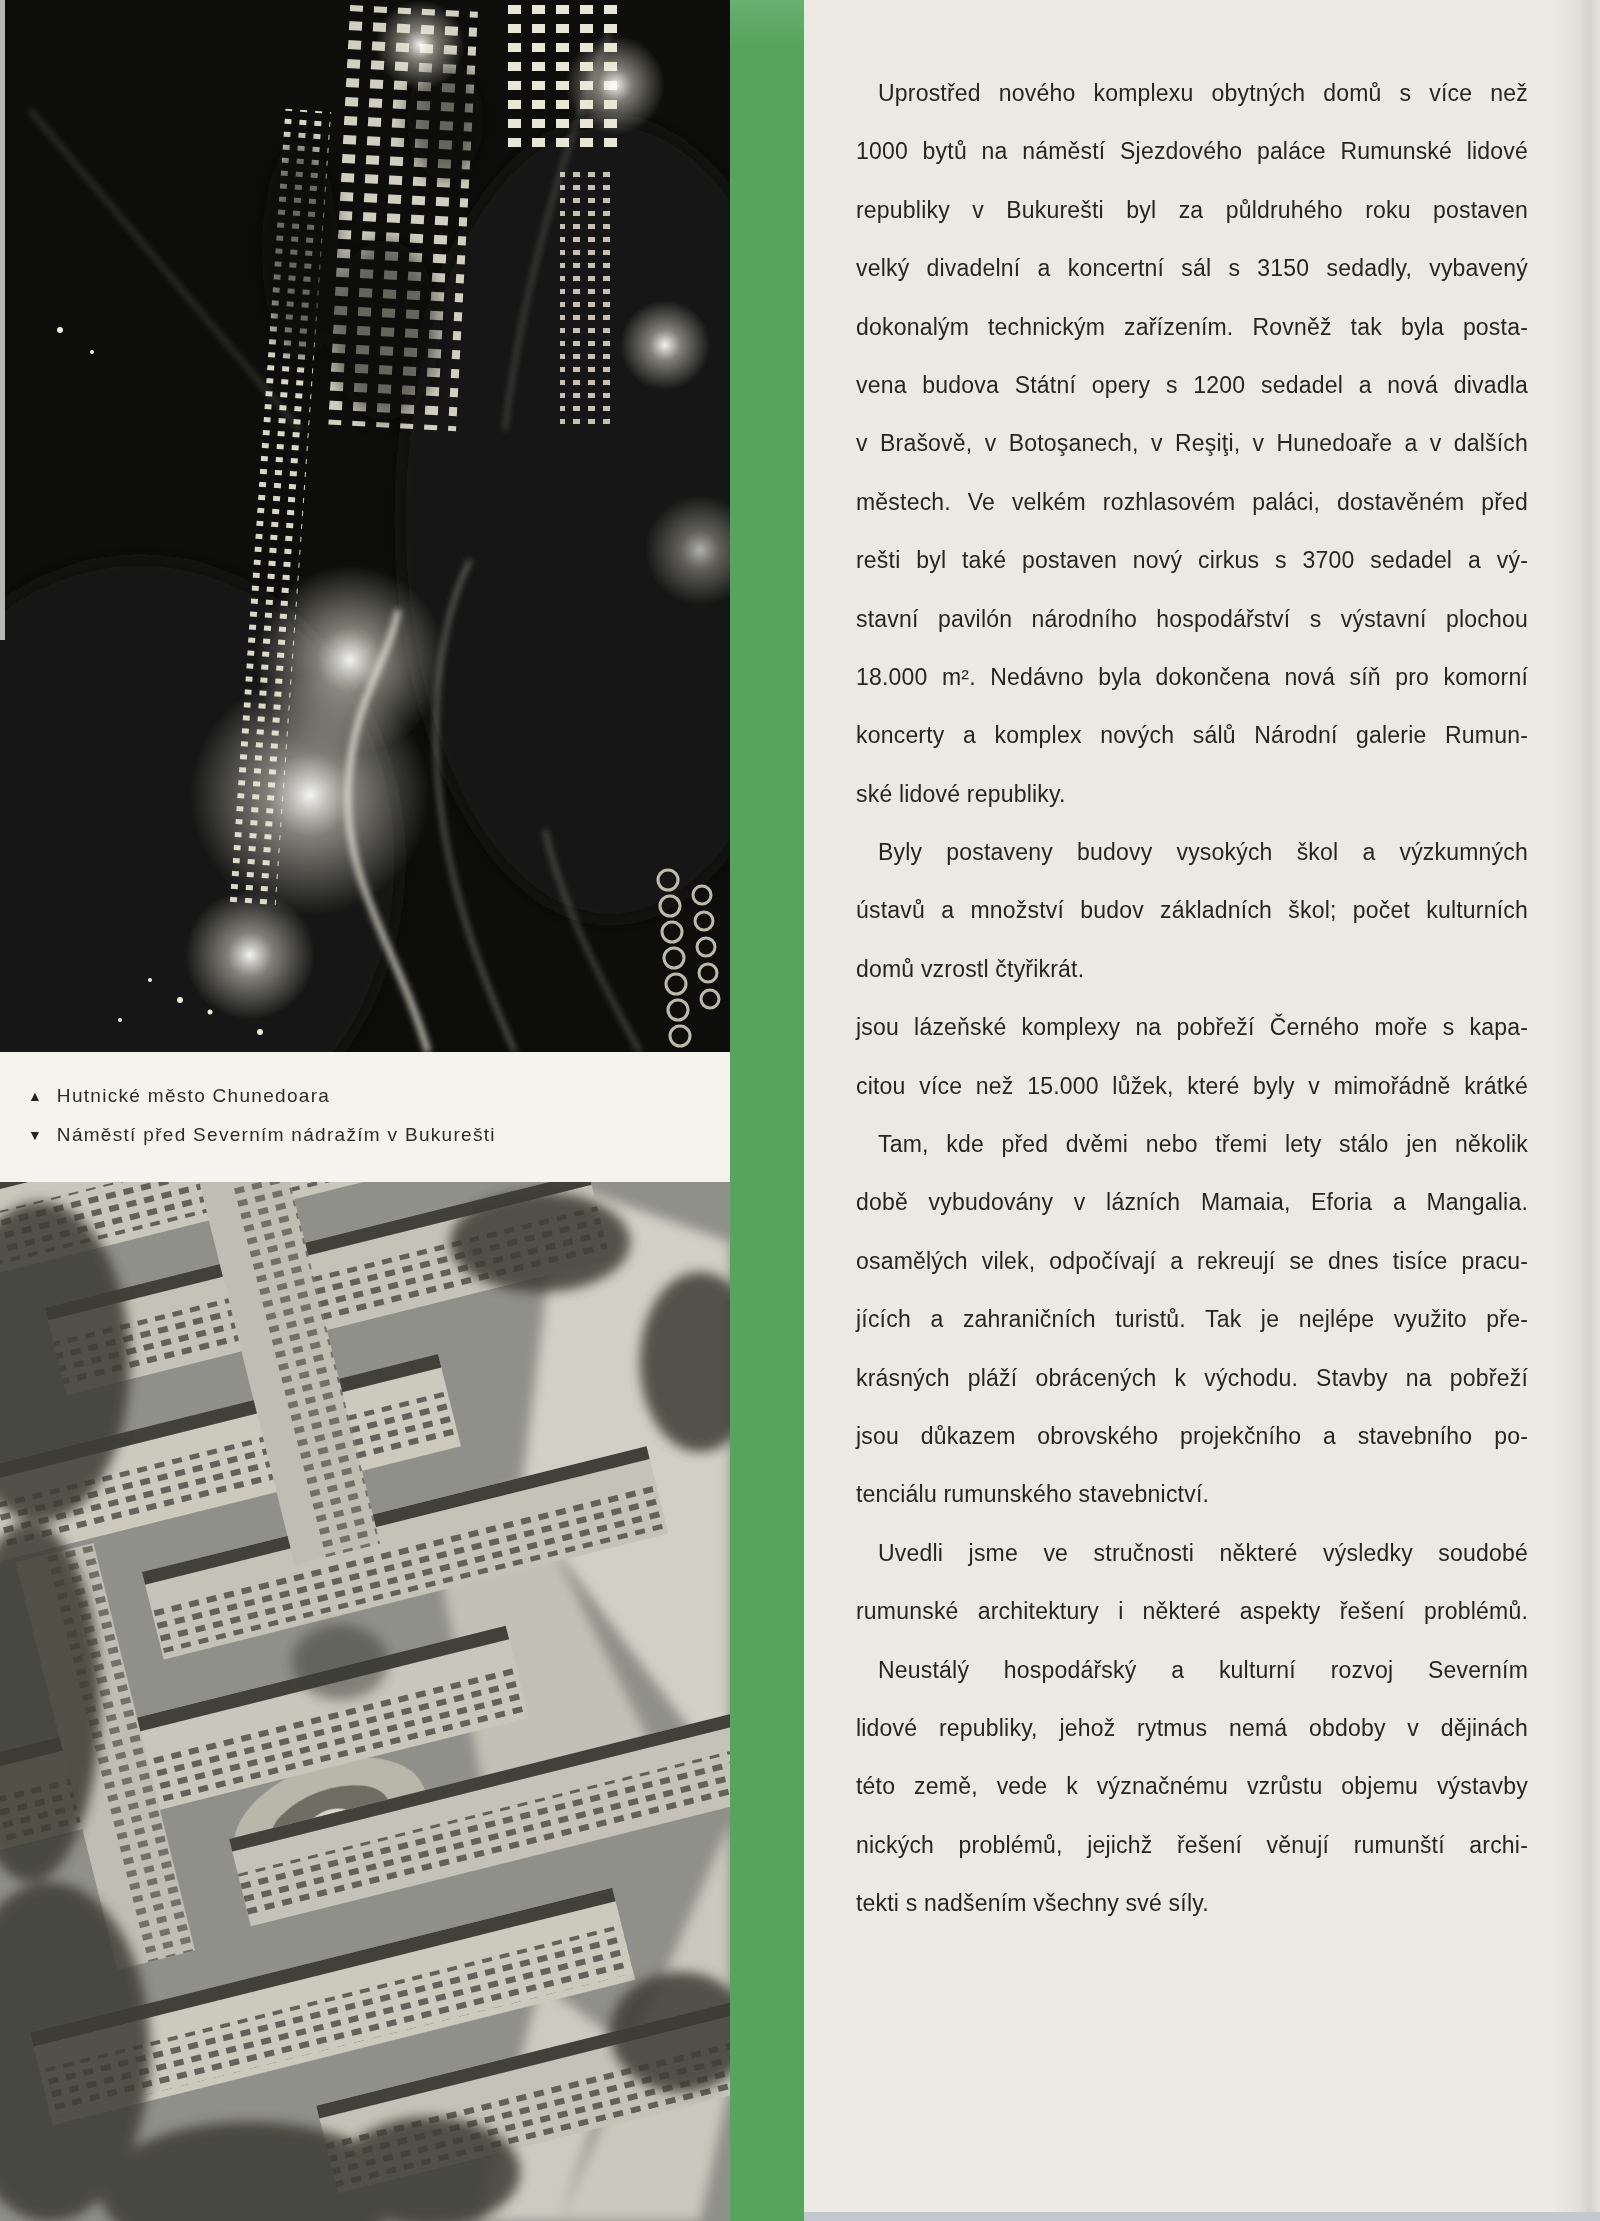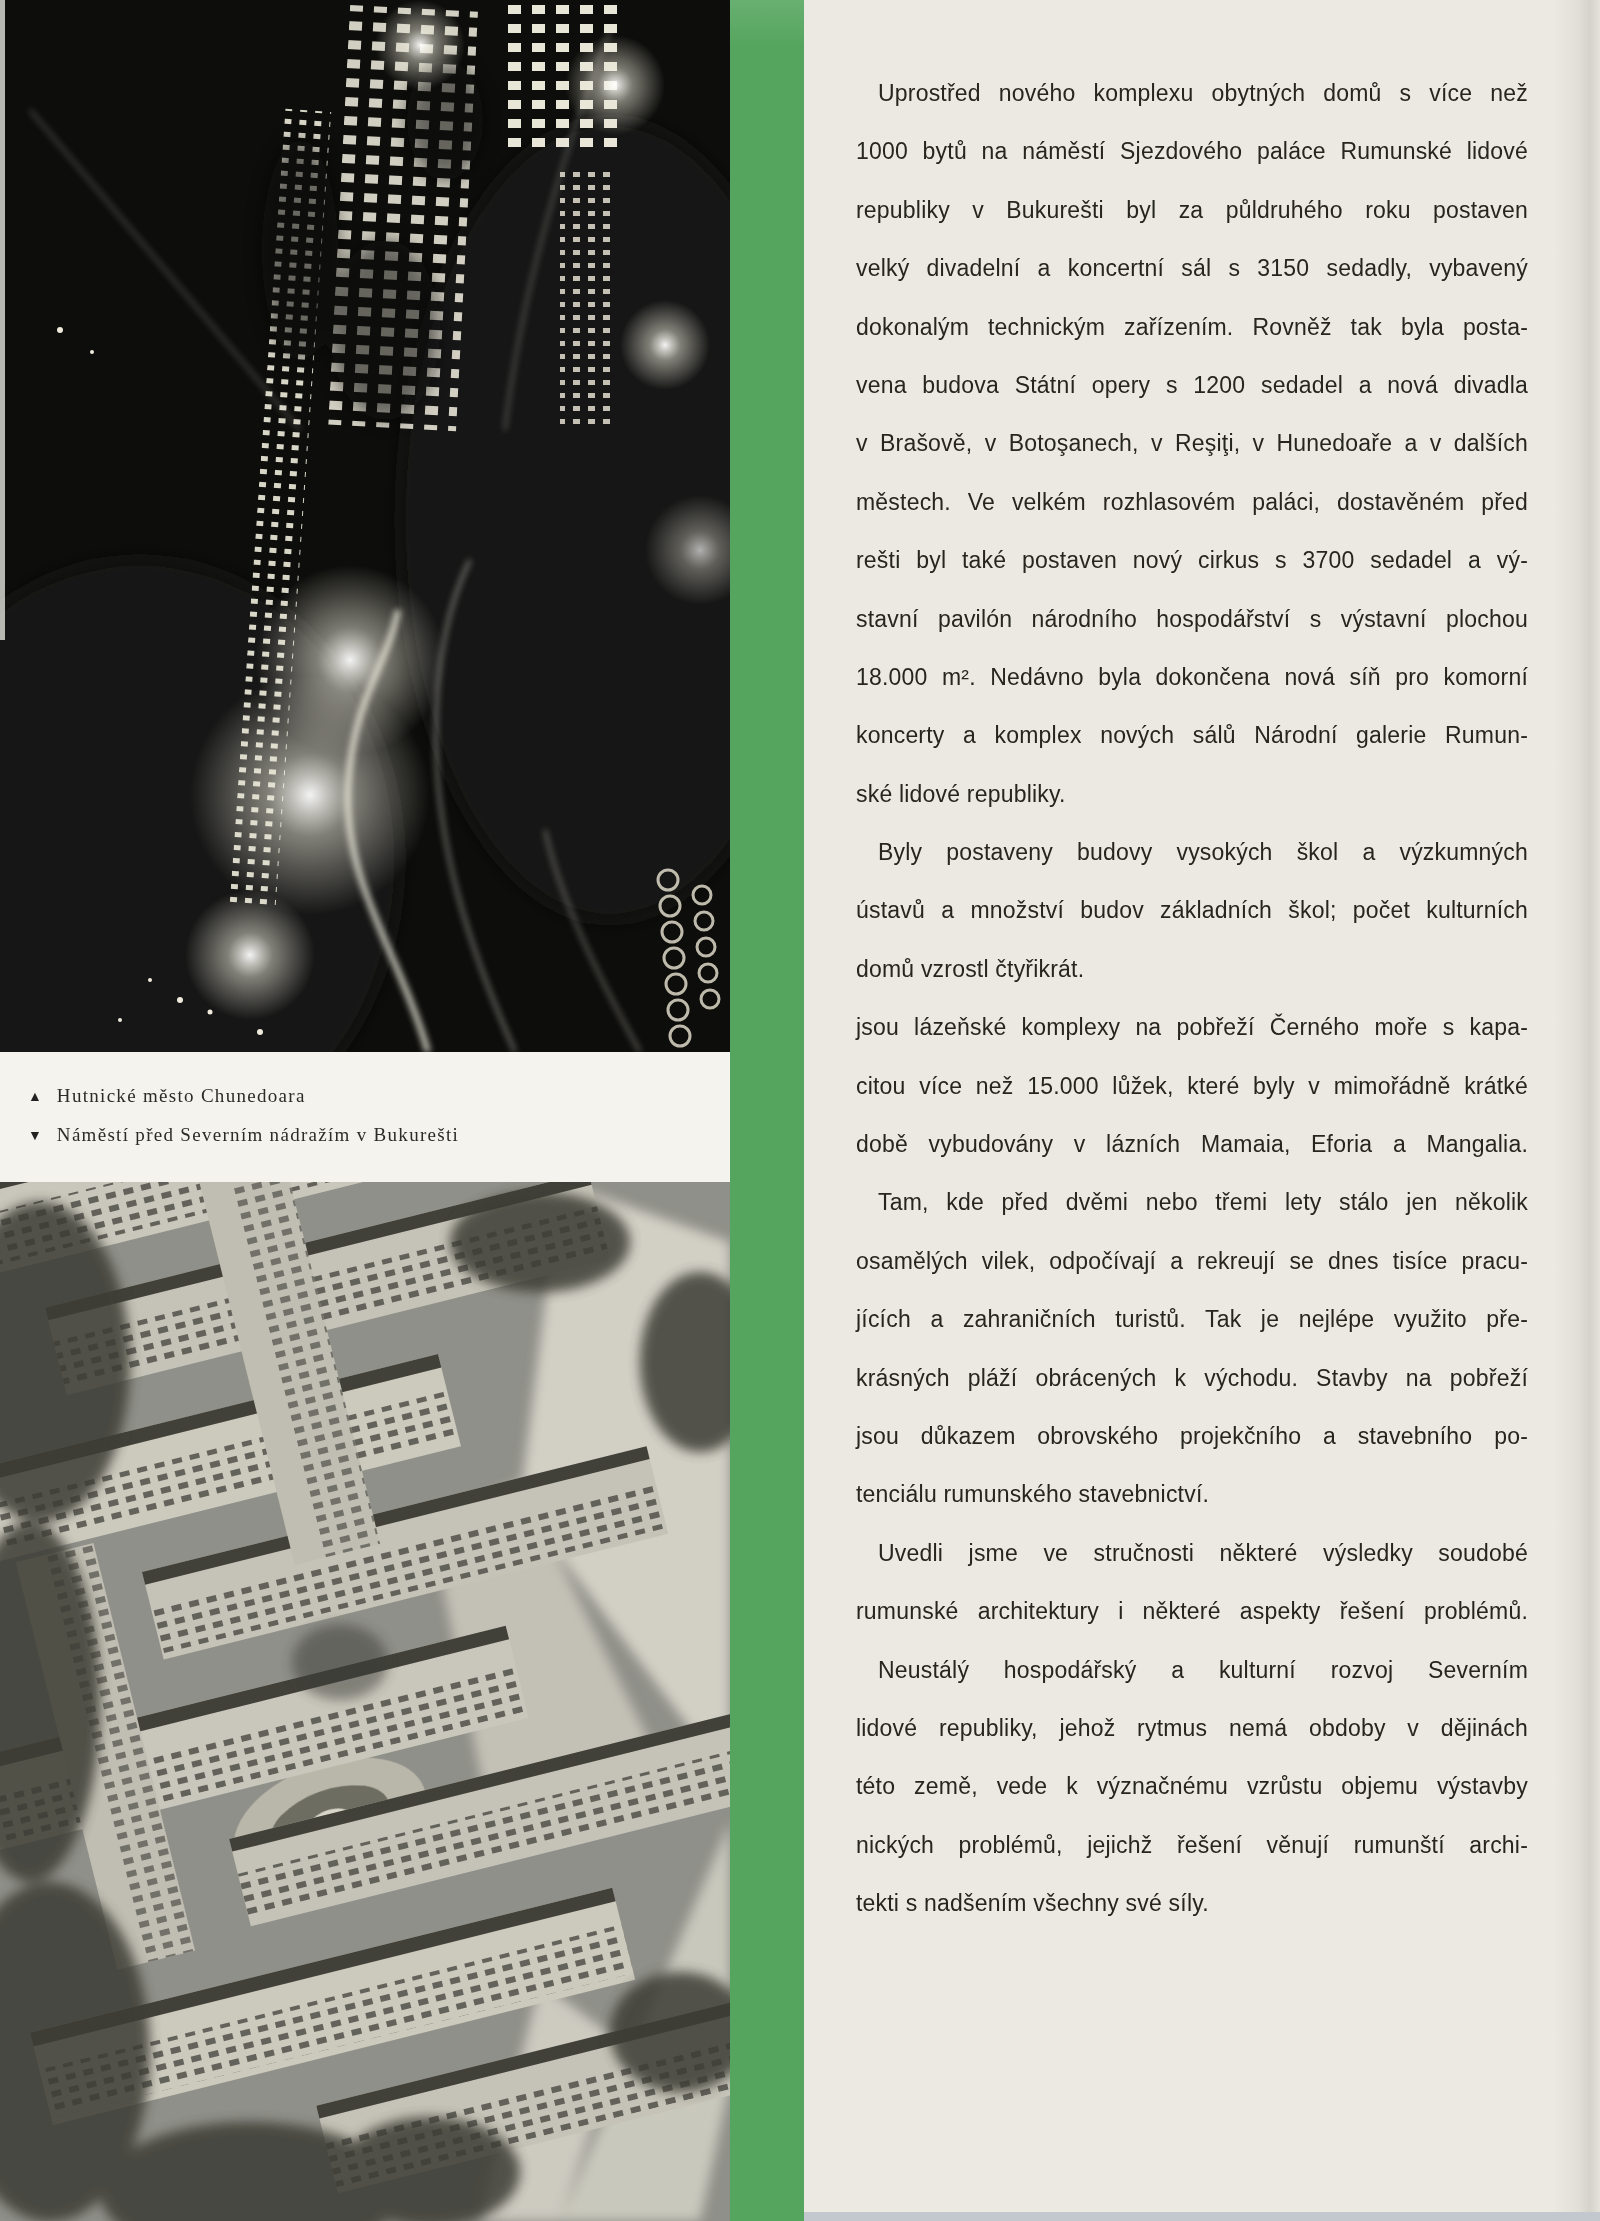--- a/index.html
+++ b/index.html
@@ -13,21 +13,21 @@
   .photo svg{display:block;width:100%;height:100%;}
   .photo.top{top:0;height:1052px;background:#0d0d0b;}
   .photo.bottom{top:1182px;height:1039px;background:#90908a;}
   .page-sliver{position:absolute;left:0;top:0;width:5px;height:640px;background:rgba(240,240,234,.75);}
   
   .captions{position:absolute;left:0;top:1052px;width:730px;height:130px;background:var(--capbg,#f4f3ee);}
   .cap{position:absolute;left:28px;display:flex;align-items:center;gap:15px;color:#2c2c26;}
   .cap.c1{top:33px;}
   .cap.c2{top:72px;}
   .mark{font-size:14px;line-height:1;color:#222;}
-  .ctext{font-size:19px;letter-spacing:1.3px;white-space:nowrap;font-family:Liberation Serif, serif;}
+  .ctext{font-size:19px;letter-spacing:1.3px;white-space:nowrap;}
   
   .stripe{
     position:absolute;left:730px;top:0;width:74px;height:2221px;
     background:linear-gradient(180deg,#68b070 0px,var(--green,#56a55f) 45px,var(--green,#56a55f) 100%);
   }
   
   .article{
     position:absolute;left:856px;top:64px;width:672px;
     color:var(--ink,#26261f);font-size:23px;
   }
@@ -249,22 +249,22 @@
       <div class="line">rešti byl také postaven nový cirkus s 3700 sedadel a vý-</div>
       <div class="line">stavní pavilón národního hospodářství s výstavní plochou</div>
       <div class="line">18.000 m². Nedávno byla dokončena nová síň pro komorní</div>
       <div class="line">koncerty a komplex nových sálů Národní galerie Rumun-</div>
       <div class="line end">ské lidové republiky.</div>
       <div class="line indent">Byly postaveny budovy vysokých škol a výzkumných</div>
       <div class="line">ústavů a množství budov základních škol; počet kulturních</div>
       <div class="line end">domů vzrostl čtyřikrát.</div>
       <div class="line">jsou lázeňské komplexy na pobřeží Černého moře s kapa-</div>
       <div class="line">citou více než 15.000 lůžek, které byly v mimořádně krátké</div>
+      <div class="line indent">Tam, kde před dvěmi nebo třemi lety stálo jen několik</div>
       <div class="line">době vybudovány v lázních Mamaia, Eforia a Mangalia.</div>
-      <div class="line indent">Tam, kde před dvěmi nebo třemi lety stálo jen několik</div>
       <div class="line">osamělých vilek, odpočívají a rekreují se dnes tisíce pracu-</div>
       <div class="line">jících a zahraničních turistů. Tak je nejlépe využito pře-</div>
       <div class="line">krásných pláží obrácených k východu. Stavby na pobřeží</div>
       <div class="line">jsou důkazem obrovského projekčního a stavebního po-</div>
       <div class="line end">tenciálu rumunského stavebnictví.</div>
       <div class="line indent">Uvedli jsme ve stručnosti některé výsledky soudobé</div>
       <div class="line">rumunské architektury i některé aspekty řešení problémů.</div>
       <div class="line indent">Neustálý hospodářský a kulturní rozvoj Severním</div>
       <div class="line">lidové republiky, jehož rytmus nemá obdoby v dějinách</div>
       <div class="line">této země, vede k význačnému vzrůstu objemu výstavby</div>

